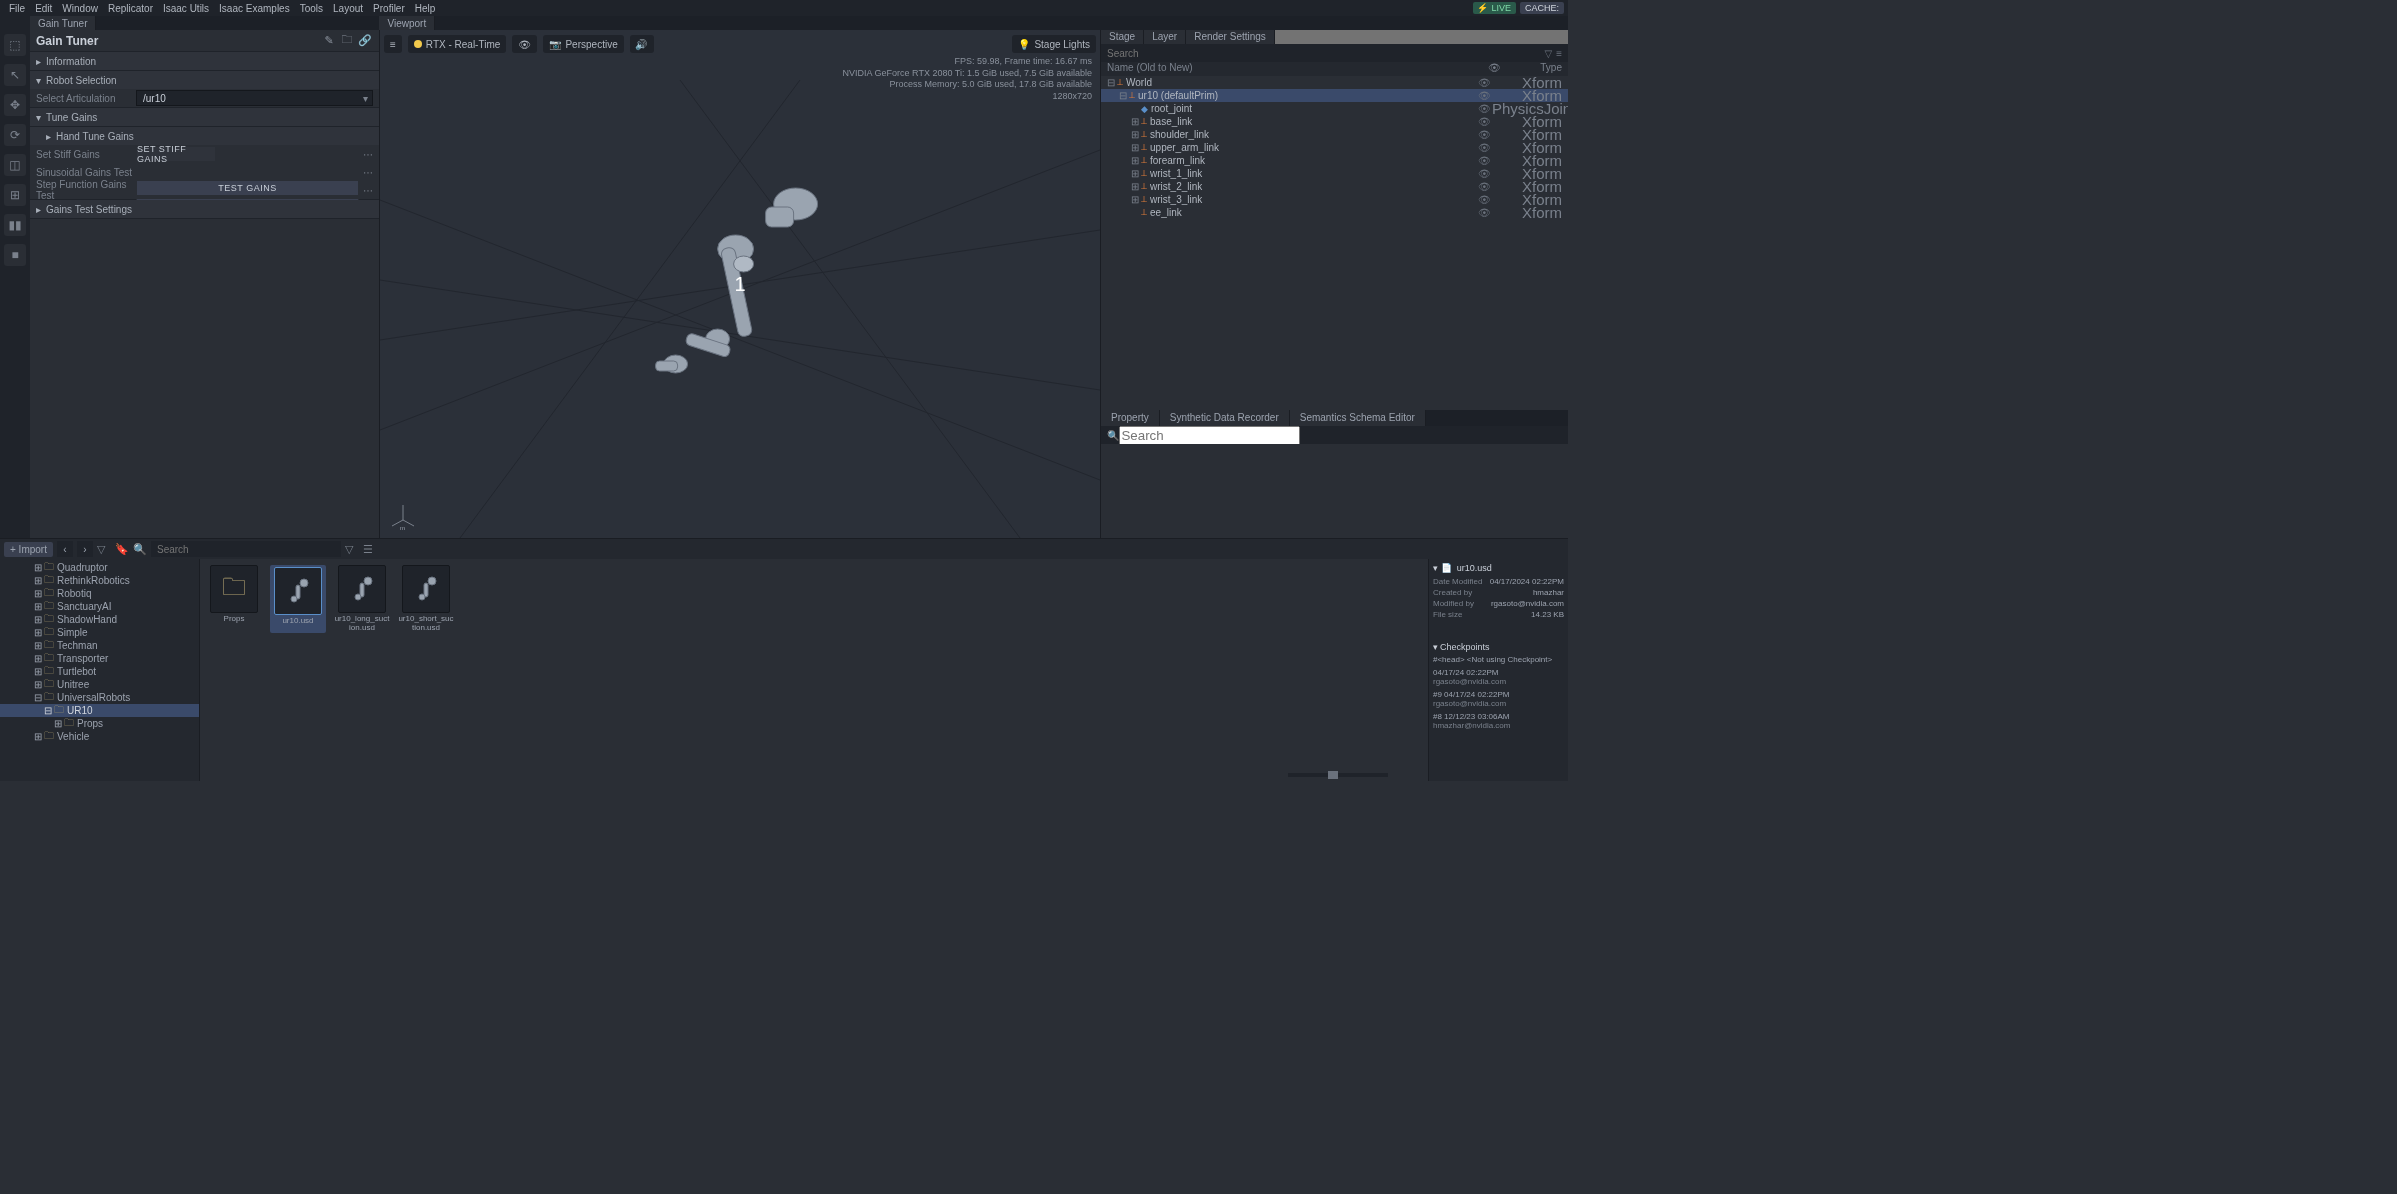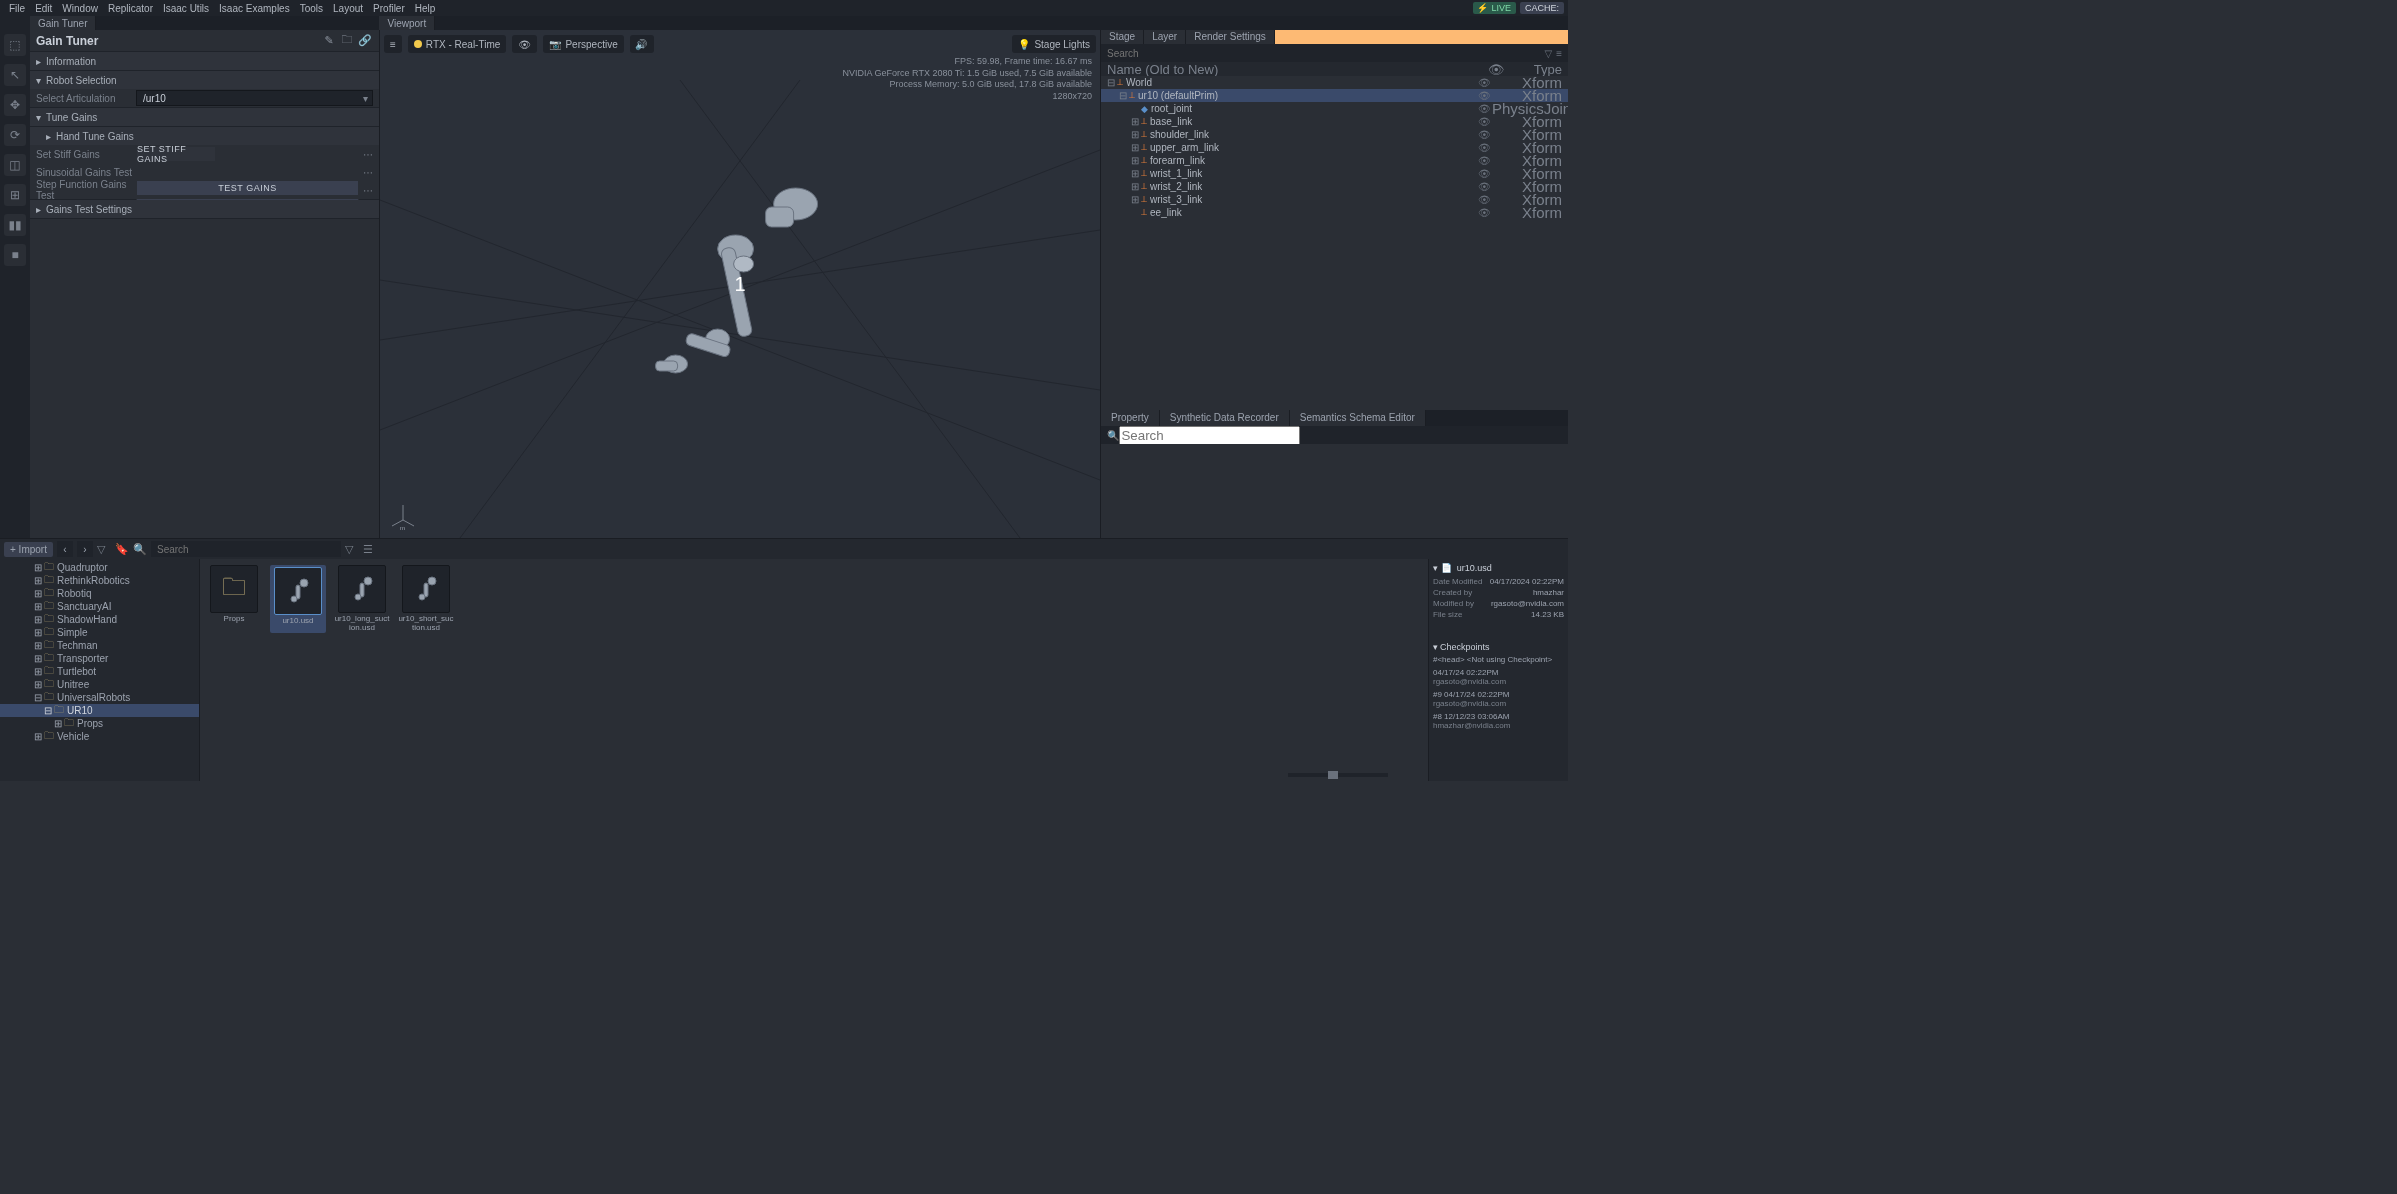--- a/index.html
+++ b/index.html
@@ -45,26 +45,26 @@
 .vp-toolbar { position:absolute; top:4px; left:4px; right:4px; height:20px; display:flex; align-items:center; gap:6px; }
 .pill { background:#1f232a; border-radius:3px; height:18px; display:flex; align-items:center; padding:0 6px; font-size:10px; color:#b0b6bf; gap:4px; }
 .pill .dot { width:8px; height:8px; border-radius:50%; background:#f2c94c; }
 .vp-stats { position:absolute; top:26px; right:8px; text-align:right; font-size:9px; color:#8a919c; line-height:1.3; }
 .vp-canvas { position:absolute; inset:0; }
 .axisgizmo { position:absolute; left:8px; bottom:8px; width:30px; height:30px; }
 .overlay-num { position:absolute; left:50%; top:50%; transform:translate(-50%,-50%); font-size:20px; color:#fff; font-weight:500; }
 
 
 .rightcol { width:468px; display:flex; flex-direction:column; background:#2a2e35; border-left:1px solid #1a1d23; }
-.rc-tabs { height:14px; background:#fdba74; display:flex; }
+.rc-tabs { height:14px; background:#737373; display:flex; }
 .rc-tabs .tab { padding:1px 8px; font-size:10px; background:#2a2e35; border-right:1px solid #1a1d23; }
 .rc-search { height:18px; background:#1f232a; display:flex; align-items:center; padding:0 6px; font-size:10px; color:#6a717c; }
 .rc-search input { background:transparent; border:none; color:#c9cfd8; flex:1; outline:none; font-size:10px; }
 .rc-search .sicons { display:flex; gap:4px; }
-.stage-head { height:14px; display:flex; padding:0 6px; font-size:13px; color:#7a818c; background:#24282f; }
+.stage-head { height:14px; display:flex; padding:0 6px; font-size:10px; color:#7a818c; background:#24282f; }
 .stage-head .c1 { flex:1; }
 .stage-head .c2 { width:60px; text-align:right; }
 .stage-tree { flex:0 0 330px; overflow:auto; background:#2a2e35; }
 .stage-row { display:flex; align-items:center; height:13px; padding:0 6px; font-size:10px; }
 .stage-row .indent { display:inline-block; }
 .stage-row .exp { width:10px; color:#7a818c; }
 .stage-row .icon-x { color:#d97a3a; margin-right:3px; font-size:9px; }
 .stage-row .icon-p { color:#5a8fc9; margin-right:3px; font-size:9px; }
 .stage-row .nm { flex:1; color:#b0b6bf; }
 .stage-row .eye { width:14px; color:#6a717c; }

